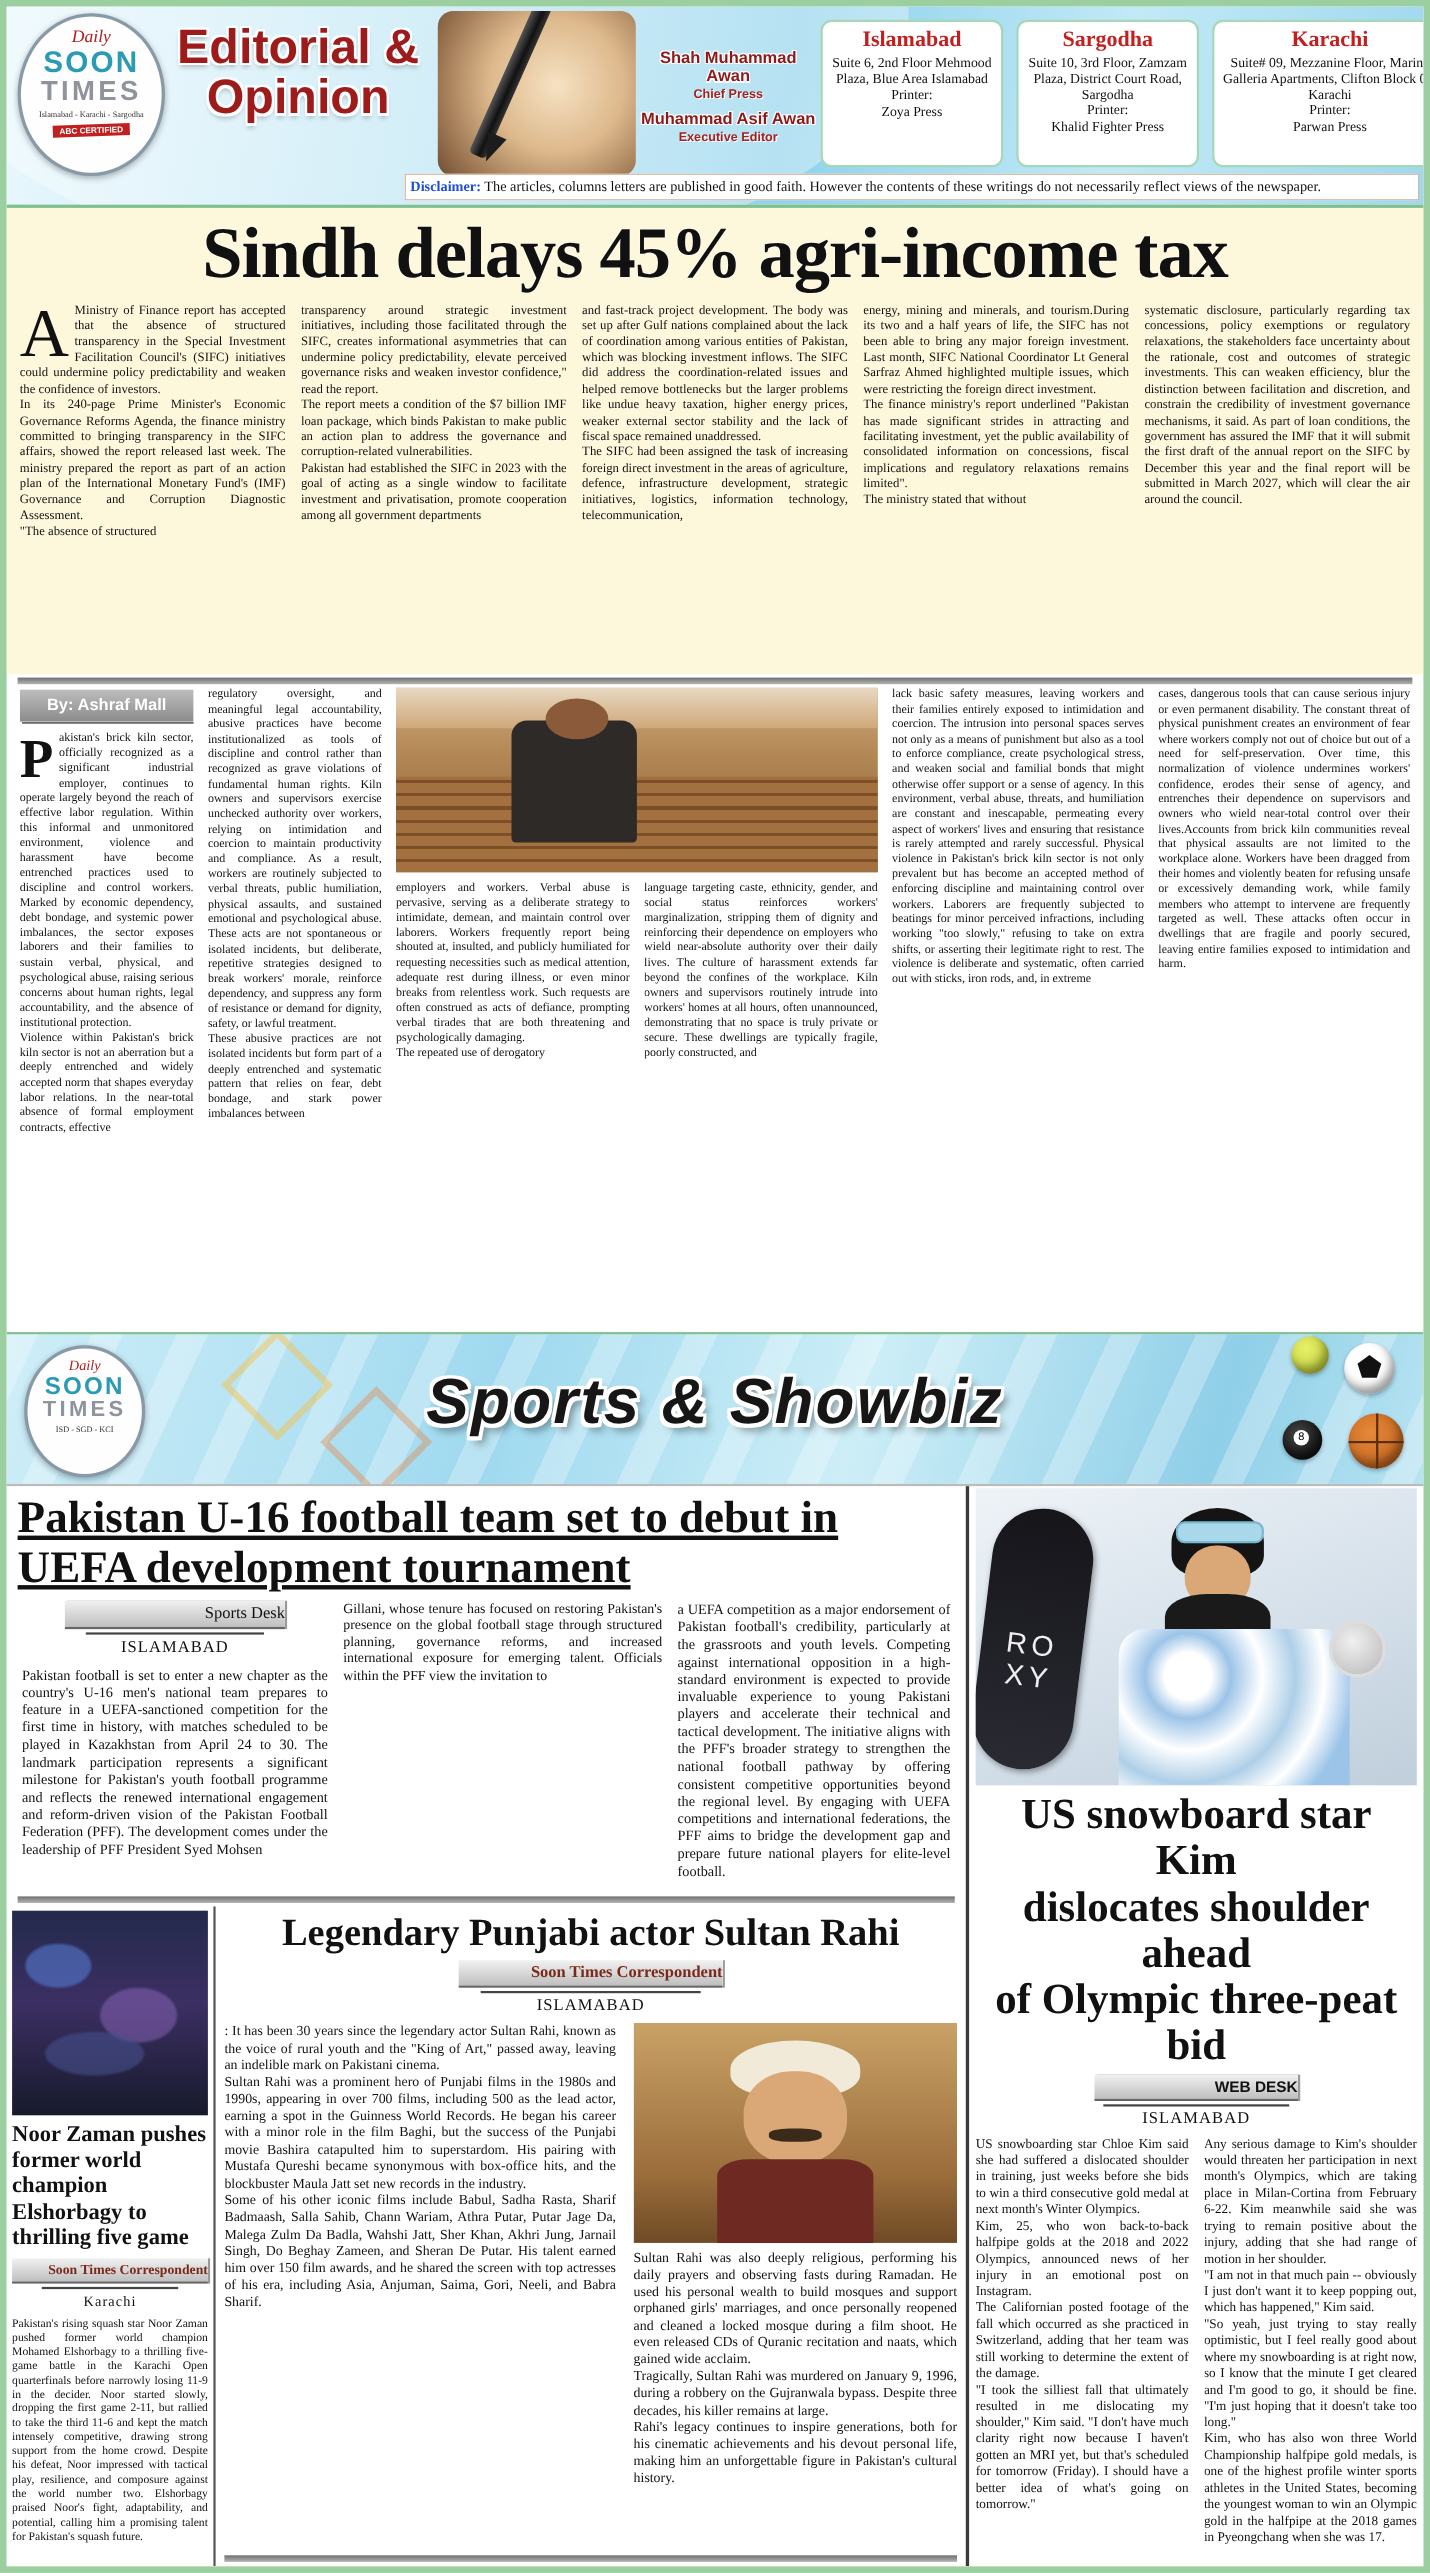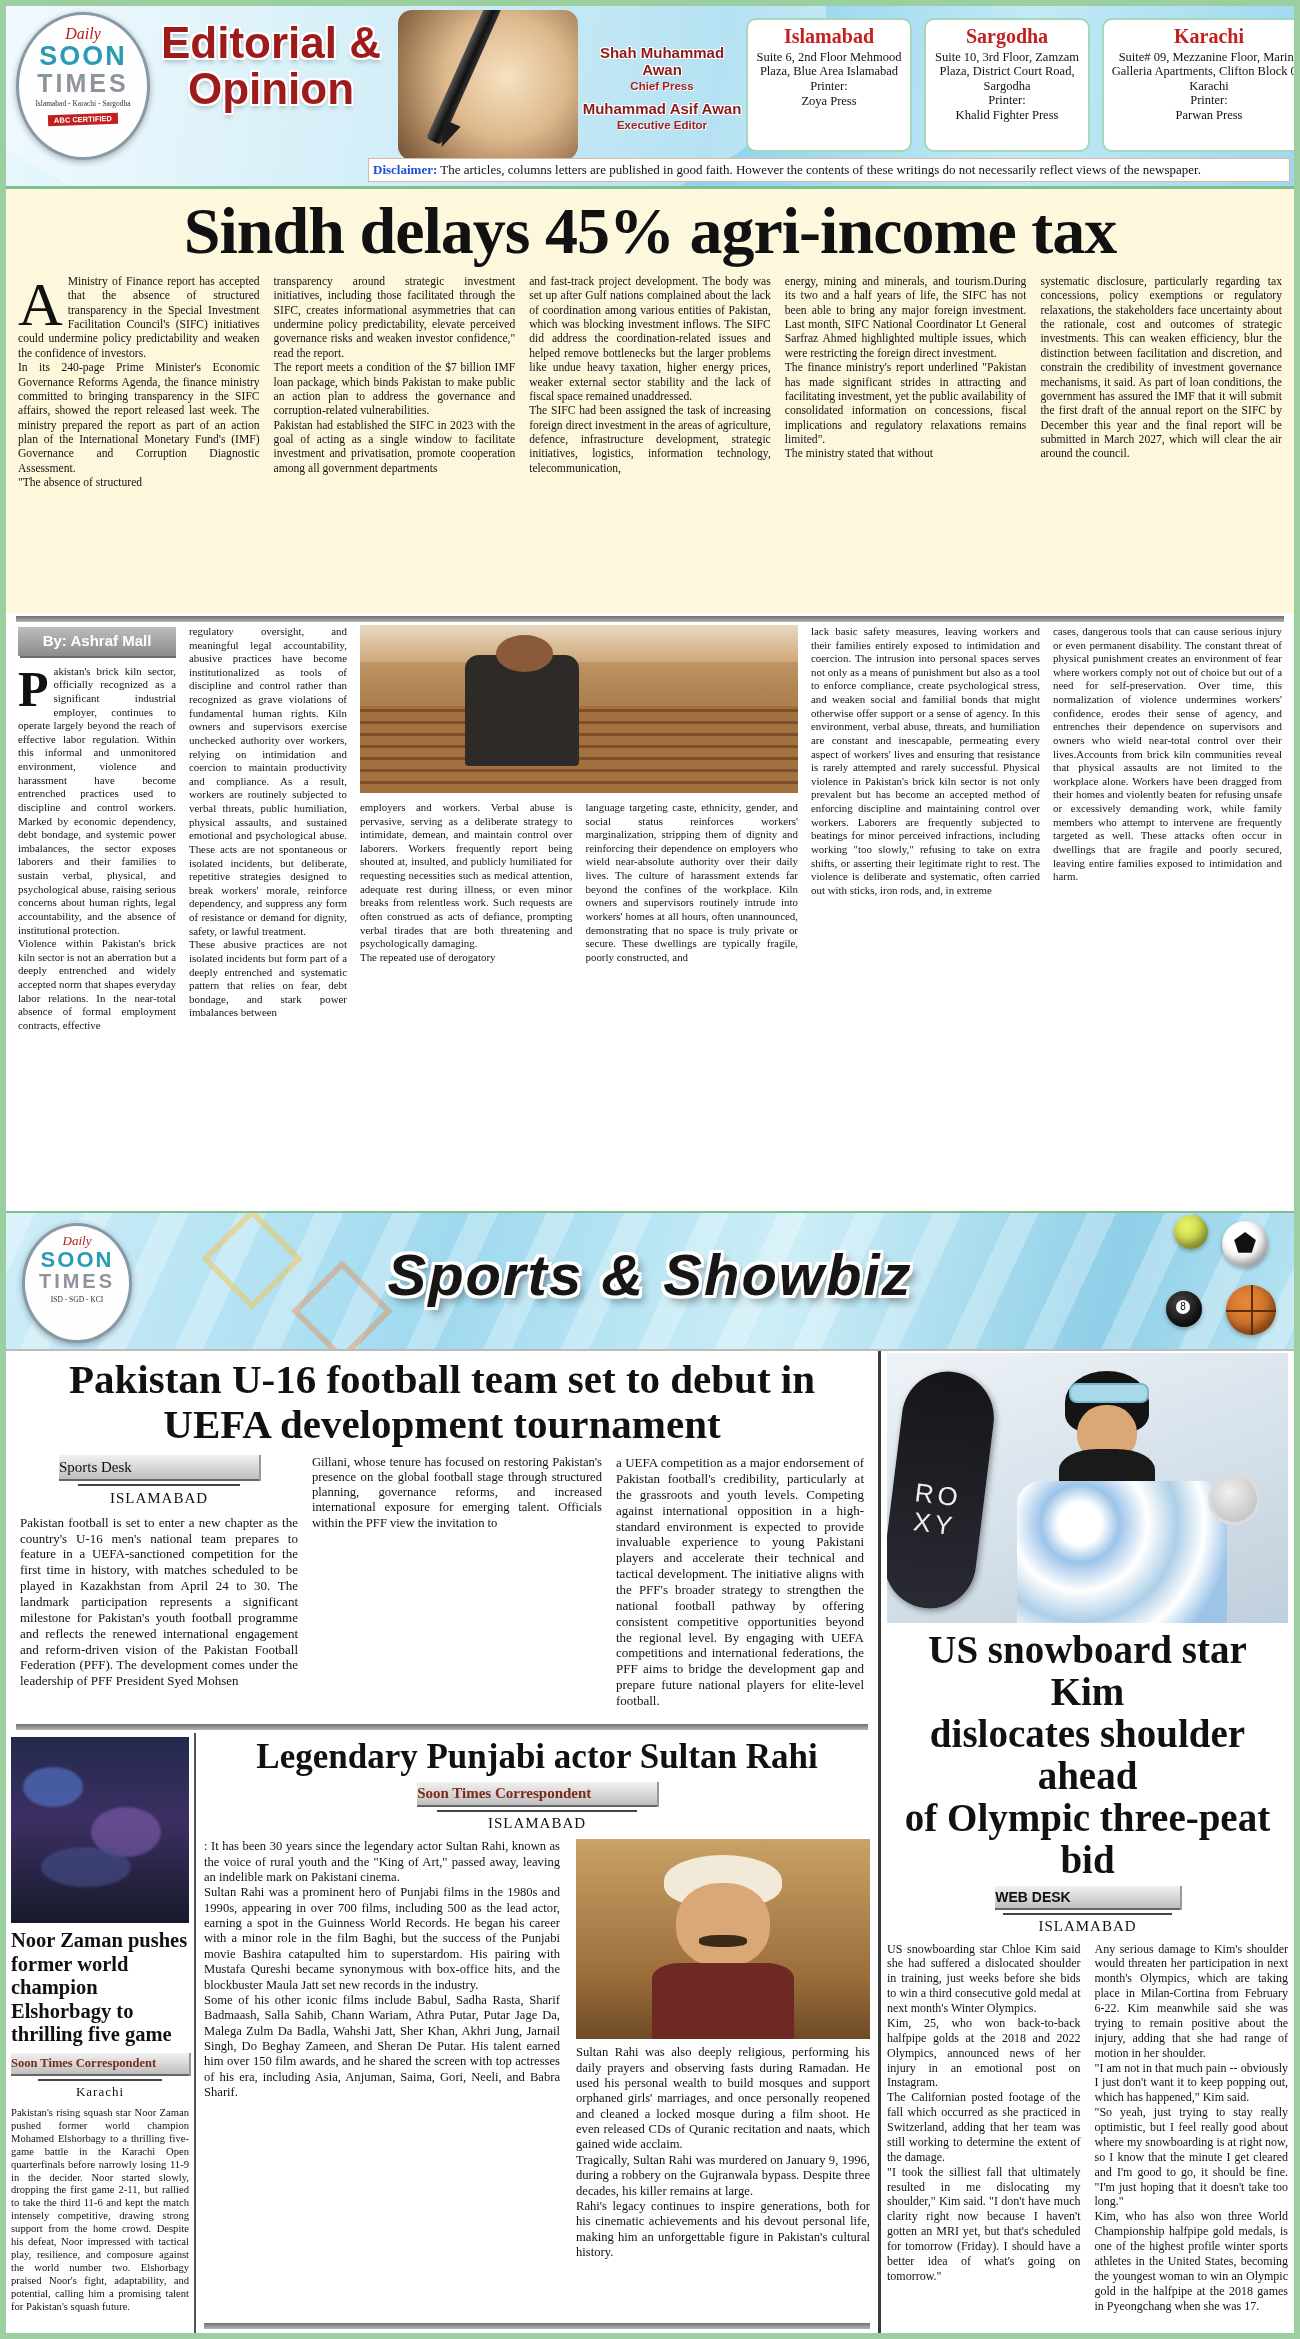--- a/index.html
+++ b/index.html
@@ -81,26 +81,26 @@
   .bball-line2{position:absolute;top:50%;left:0;right:0;height:2px;background:#5a2d0c;}
   .eightball{right:92px;top:78px;width:36px;height:36px;background:radial-gradient(circle at 40% 35%,#444,#000);}
   .eight-dot{position:absolute;left:10px;top:9px;width:14px;height:14px;border-radius:50%;background:#fff;color:#000;font-size:10px;line-height:14px;text-align:center;font-family:"Liberation Sans",sans-serif;}
 
   
   .bottom{flex:1;display:flex;overflow:hidden;background:#fff;}
   .bmain{width:872px;flex:0 0 auto;display:flex;flex-direction:column;border-right:3px solid #3a3a3a;overflow:hidden;}
   .rrail{flex:1;display:flex;flex-direction:column;padding:0 6px;overflow:hidden;}
 
   .fb{flex:0 0 auto;}
-  .fb h2{margin:6px 10px 8px;text-align:center;font-size:41px;font-weight:600;line-height:1.1;}
+  .fb h2{margin:6px 10px 8px;text-align:left;font-size:41px;font-weight:600;line-height:1.1;text-decoration:underline;}
   .fb-row{display:flex;gap:14px;padding:0 14px;height:266px;overflow:hidden;}
   .fb-c1{width:278px;flex:0 0 auto;overflow:hidden;text-align:justify;font-size:13px;line-height:1.22;}
   .fb-mid{width:290px;flex:0 0 auto;display:flex;flex-direction:row;overflow:hidden;}
   .fb-c2{flex:1;overflow:hidden;text-align:justify;font-size:13px;line-height:1.22;}
-  .byline-box{background:linear-gradient(#f1f1f1,#bfbfbf);border-bottom:2px solid #666;text-align:left;font-size:15px;padding:3px 0;width:72%;margin:0 auto;box-shadow:2px 0 0 #999;}
+  .byline-box{background:linear-gradient(#f1f1f1,#bfbfbf);border-bottom:2px solid #666;text-align:right;font-size:15px;padding:3px 0;width:72%;margin:0 auto;box-shadow:2px 0 0 #999;}
   .locline{text-align:center;font-size:15px;letter-spacing:1px;border-top:2px solid #444;width:58%;margin:3px auto 7px;padding-top:3px;}
   .fb-photo{height:172px;position:relative;background:linear-gradient(#7a2620 0%,#7a2620 34%,#4e6e78 34%,#3f5c52 42%,#2e7d3a 42%,#1f6e2e 100%);overflow:hidden;flex:0 0 auto;margin-bottom:5px;}
   .fan-dots{position:absolute;left:0;right:0;top:0;height:34%;background:repeating-radial-gradient(circle at 10% 10%,rgba(255,255,255,.18) 0 2px,transparent 2px 9px);}
   .player{position:absolute;width:22px;height:52px;}
   .p-head{width:11px;height:11px;border-radius:50%;background:#b07a4e;margin:0 auto;}
   .p-torso{width:17px;height:26px;background:#1d5c2a;margin:1px auto 0;border-radius:3px;}
   .p-legs{width:13px;height:13px;background:#144420;margin:0 auto;}
   .fb-caption{overflow:hidden;text-align:justify;font-size:12.6px;line-height:1.2;}
 
   .lower{flex:1;display:flex;overflow:hidden;}

